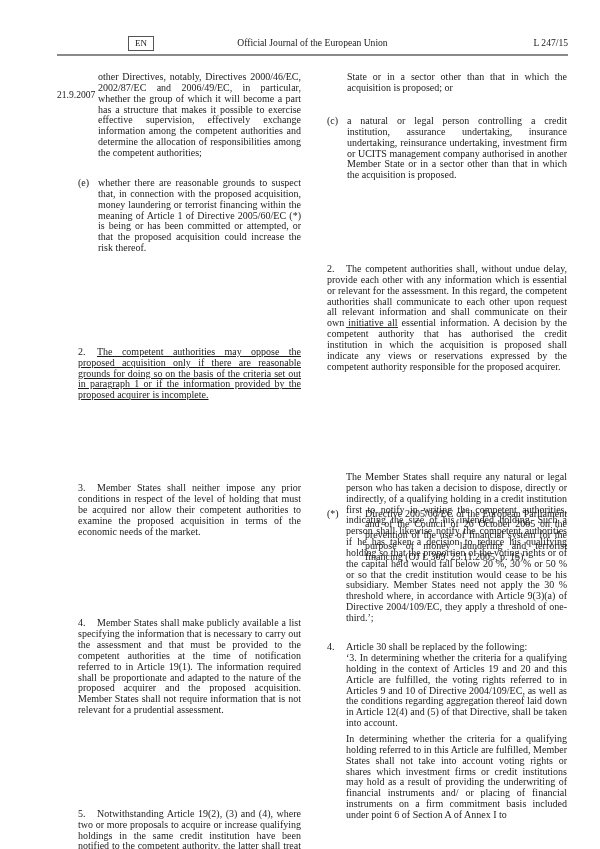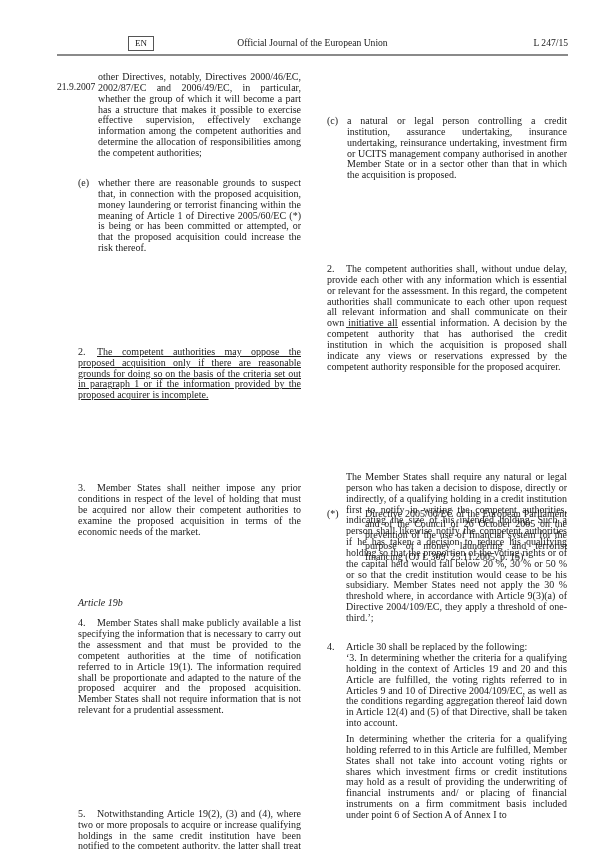--- a/index.html
+++ b/index.html
@@ -5,21 +5,21 @@
   html, body { margin: 0; padding: 0; background: #ffffff; }
   body {
     width: 600px; height: 849px; position: relative; overflow: hidden;
     font-family: "Liberation Serif", "DejaVu Serif", serif;
     color: #1a1a1a;
   }
   .header {
     position: absolute; left: 57px; top: 35px; width: 511px; height: 16px;
     font-size: 9.6px; line-height: 16px;
   }
-  .header .date { position: absolute; left: 0; top: 4px; margin-top: 40px; }
+  .header .date { position: absolute; left: 0; top: 12px; margin-top: 40px; }
   .header .lang {
     position: absolute; left: 71px; top: 1px; width: 24px; height: 13px;
     border: 1px solid #555; line-height: 13px; text-align: center; font-size: 9px;
   }
   .header .journal { position: absolute; left: 0; right: 0; top: 0; text-align: center; }
   .header .pageref { position: absolute; right: 0; top: 0; margin-left: 35px; }
   .rule {
     position: absolute; left: 57px; top: 54px; width: 511px; height: 2px; background: #8a8a8a;
   }
   .col { position: absolute; top: 72px; font-size: 10px; line-height: 10.85px; }
@@ -72,27 +72,27 @@
   <div class="blk num" style="top:362px;">
     <span class="lbl">4.</span>
     <p style="margin-left:-19px;"><span style="display:inline-block;width:19px;"></span><span>Member States shall make publicly available a list specifying the information that is necessary to carry out the assessment and that must be provided to the competent authorities at the time of notification referred to in Article 19(1). The information required shall be proportionate and adapted to the nature of the proposed acquirer and the proposed acquisition. Member States shall not require information that is not relevant for a prudential assessment.</span></p>
   </div>
 
   <div class="blk num" style="top:455px;">
     <span class="lbl">5.</span>
     <p style="margin-left:-19px;"><span style="display:inline-block;width:19px;"></span><span>Notwithstanding Article 19(2), (3) and (4), where two or more proposals to acquire or increase qualifying holdings in the same credit institution have been notified to the competent authority, the latter shall treat the proposed acquirers in a non-discriminatory manner.</span></p>
   </div>
 
-  <div class="blk" style="top:526px;">
-    <p class="ital">Article 19b</p>
-  </div>
 
 </div>
 
 <div class="col right">
+  <div class="blk" style="top:0px;">
+    <p class="ind">State or in a sector other than that in which the acquisition is proposed; or</p>
+  </div>
 
   <div class="blk item" style="top:44px;">
     <span class="lbl">(c)</span>
     <p>a natural or legal person controlling a credit institution, assurance undertaking, insurance undertaking, reinsurance undertaking, investment firm or UCITS management company authorised in another Member State or in a sector other than that in which the acquisition is proposed.</p>
   </div>
 
   <div class="blk num" style="top:127px;">
     <span class="lbl">2.</span>
     <p style="margin-left:-19px;"><span style="display:inline-block;width:19px;"></span><span>The competent authorities shall, without undue delay, provide each other with any information which is essential or relevant for the assessment. In this regard, the competent authorities shall communicate to each other upon request all relevant information and shall communicate on their own initiative all essential information. A decision by the competent authority that has authorised the credit institution in which the acquisition is proposed shall indicate any views or reservations expressed by the competent authority responsible for the proposed acquirer.</span></p>
   </div>

